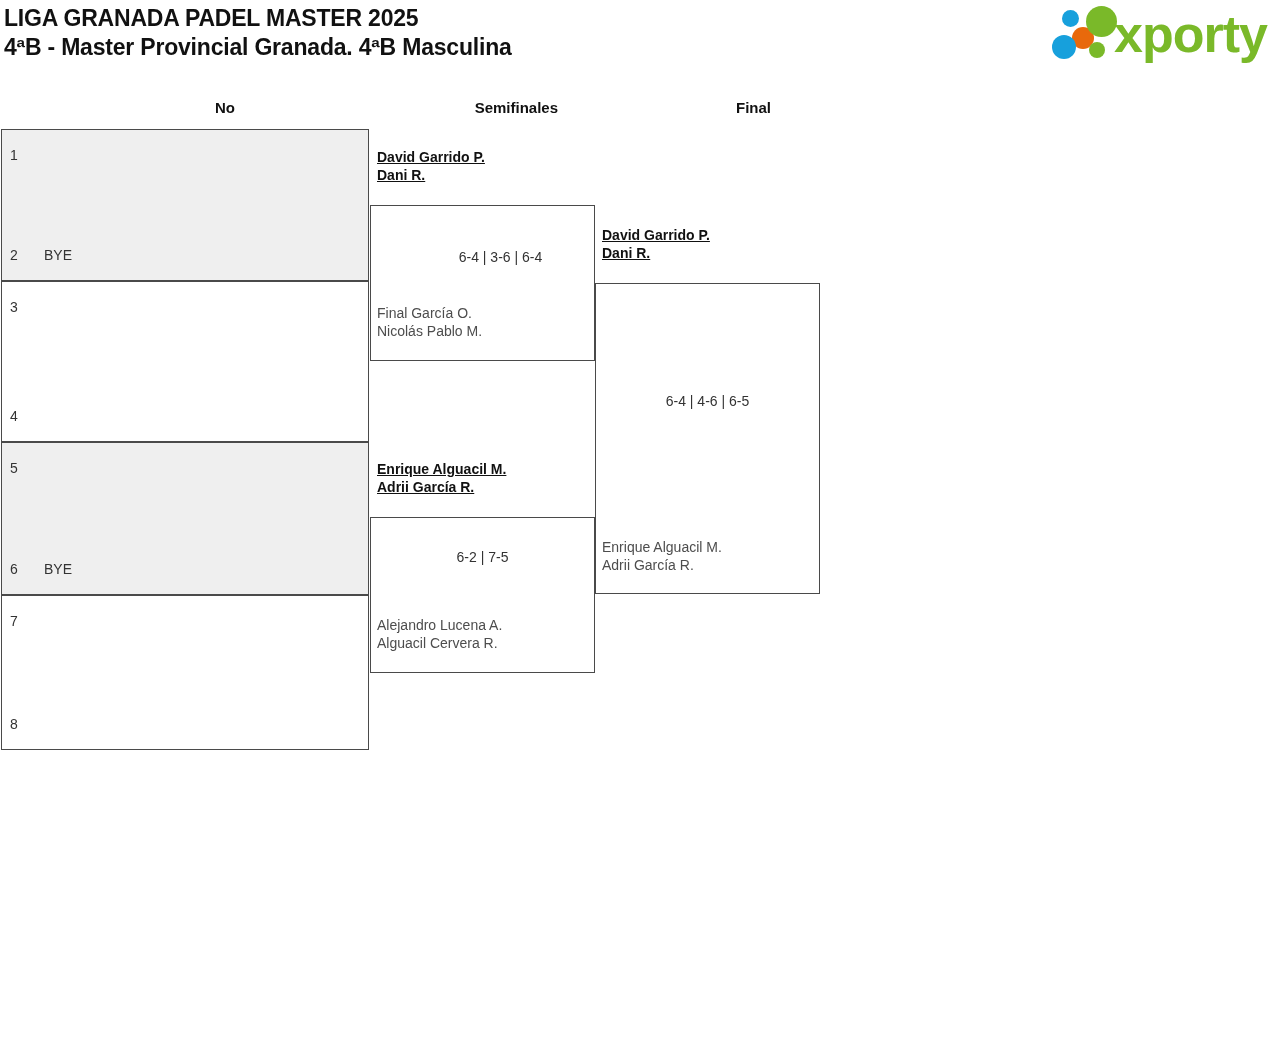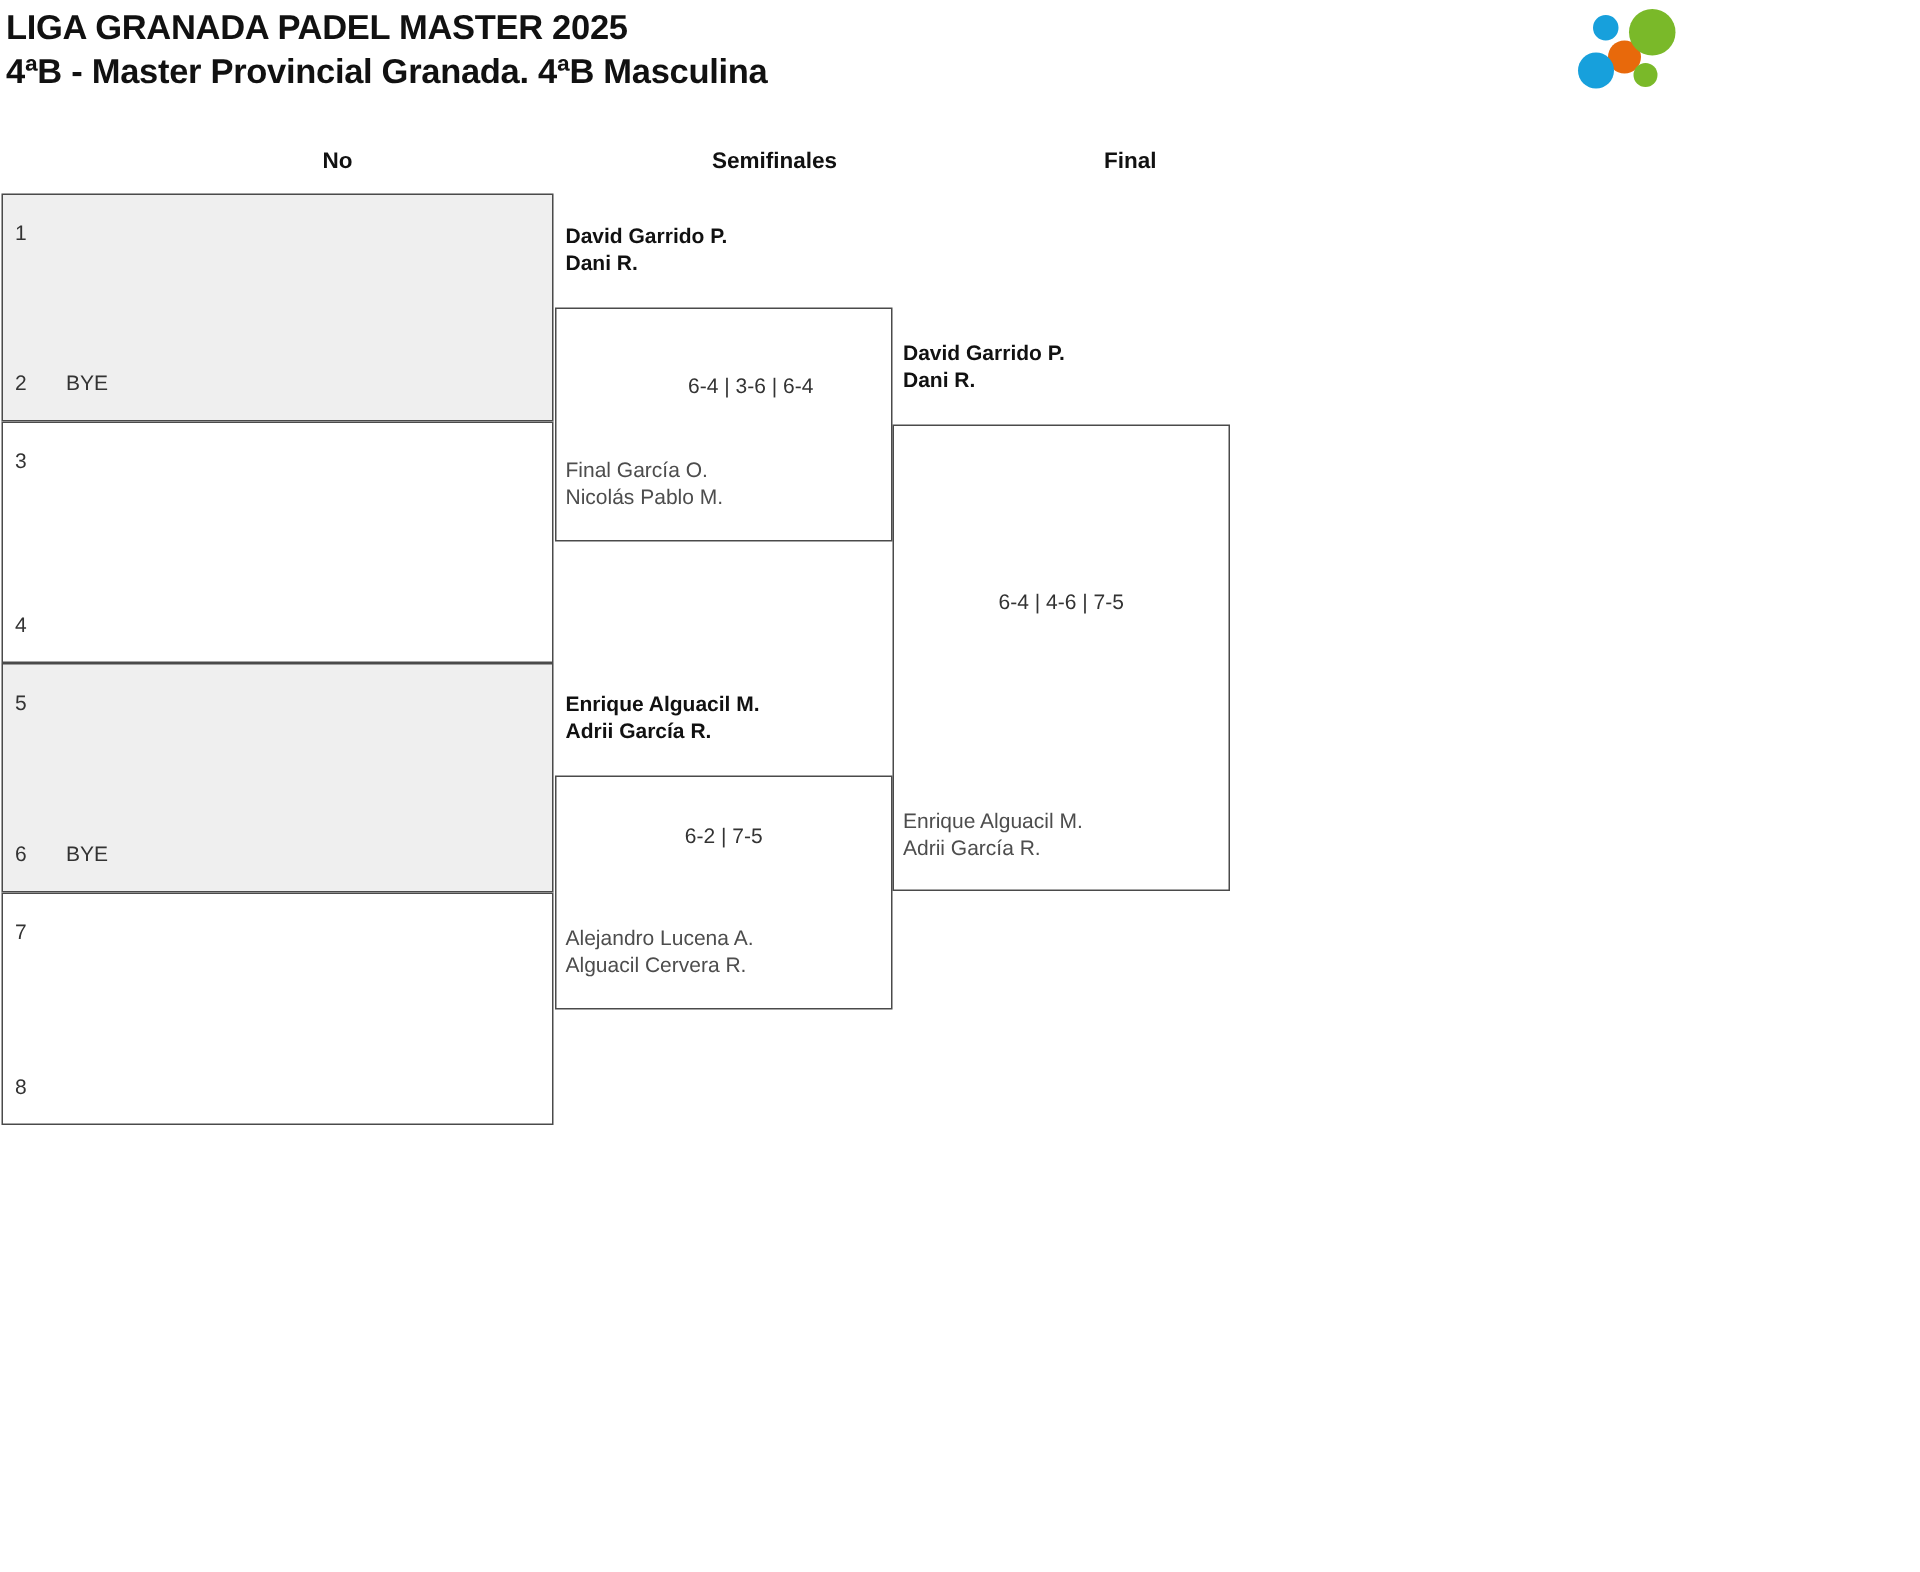--- a/index.html
+++ b/index.html
@@ -138,21 +138,21 @@
   .final-score { left: 595px; top: 392px; width: 225px; }
 
   
   .team {
     position: absolute;
     font-size: 14px;
     line-height: 18px;
     white-space: nowrap;
   }
   .team .ln { display: block; }
-  .team.winner { color: #111111; font-weight: bold; }
+  .team.winner { color: #111111; font-weight: bold; text-decoration: underline; }
   .team.loser  { color: #4d4d4d; font-weight: normal; }
 
   .sf1-winner { left: 377px; top: 148px; }
   .sf1-loser  { left: 377px; top: 304px; }
   .sf2-winner { left: 377px; top: 460px; }
   .sf2-loser  { left: 377px; top: 616px; }
   .fin-winner { left: 602px; top: 226px; }
   .fin-loser  { left: 602px; top: 538px; }
 </style>
 </head>
@@ -165,20 +165,21 @@
   </div>
 
   <div class="brand-logo">
     <div class="logo-dots">
       <span class="dot dot-blue-sm"></span>
       <span class="dot dot-orange"></span>
       <span class="dot dot-green-lg"></span>
       <span class="dot dot-blue-lg"></span>
       <span class="dot dot-green-sm"></span>
     </div>
+    <div class="logo-wordmark">xporty</div>
   </div>
 </div>
 
 <div class="col-head col-head-no">No</div>
 <div class="col-head col-head-semi">Semifinales</div>
 <div class="col-head col-head-final">Final</div>
 
 <div class="bracket">
 
   <div class="seed-block shaded blk-1">
@@ -237,19 +238,19 @@
   <div class="team loser sf2-loser">
     <span class="ln">Alejandro Lucena A.</span>
     <span class="ln">Alguacil Cervera R.</span>
   </div>
 
   <div class="team winner fin-winner">
     <span class="ln">David Garrido P.</span>
     <span class="ln">Dani R.</span>
   </div>
   <div class="match-box final-box"></div>
-  <div class="score final-score">6-4 | 4-6 | 7-5</div>
+  <div class="score final-score">6-4 | 4-6 | 6-5</div>
   <div class="team loser fin-loser">
     <span class="ln">Enrique Alguacil M.</span>
     <span class="ln">Adrii García R.</span>
   </div>
 
 </div>
 
 </body></html>

